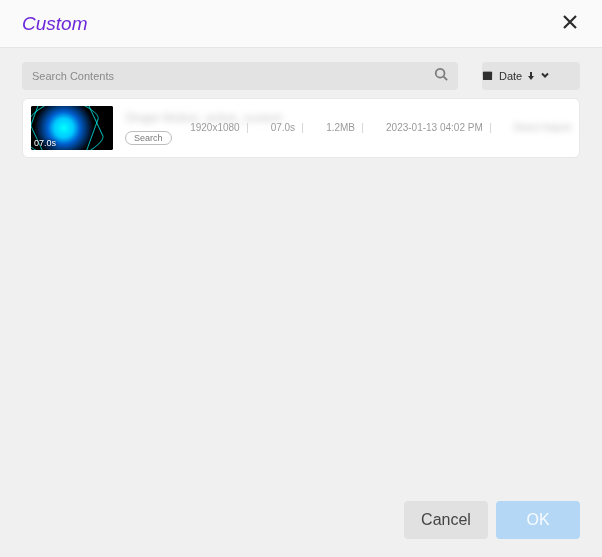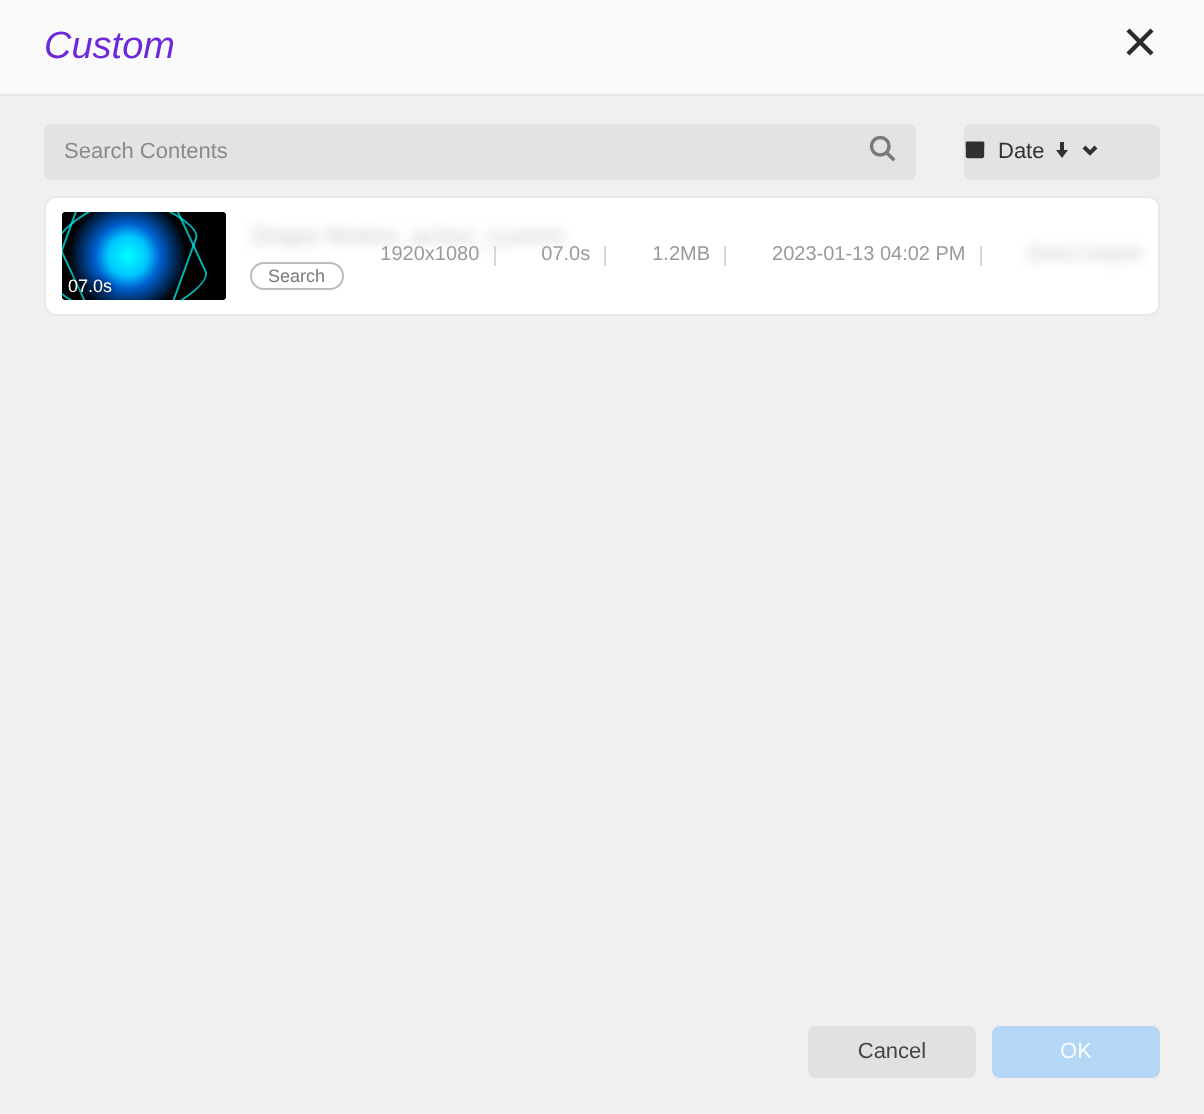--- a/index.html
+++ b/index.html
@@ -161,24 +161,24 @@
   .item-meta span:first-child { padding-left: 0; }
   .item-meta span:last-child { border-right: none; padding-right: 0; }
   .meta-blur { filter: blur(3px); color: #c0c0c0; }
   .footer {
     display: flex;
     justify-content: flex-end;
     gap: 8px;
     padding: 14px 22px 18px 22px;
   }
   .btn {
-    height: 26px;
+    height: 38px;
     min-width: 84px;
     border-radius: 4px;
-    font-size: 11px;
+    font-size: 16px;
     display: flex;
     align-items: center;
     justify-content: center;
     cursor: pointer;
     border: none;
   }
   .btn-cancel { background: #e1e1e1; color: #444; }
   .btn-ok { background: #b3d7f5; color: #f8fcff; font-weight: 500; }
 </style>
 </head>

